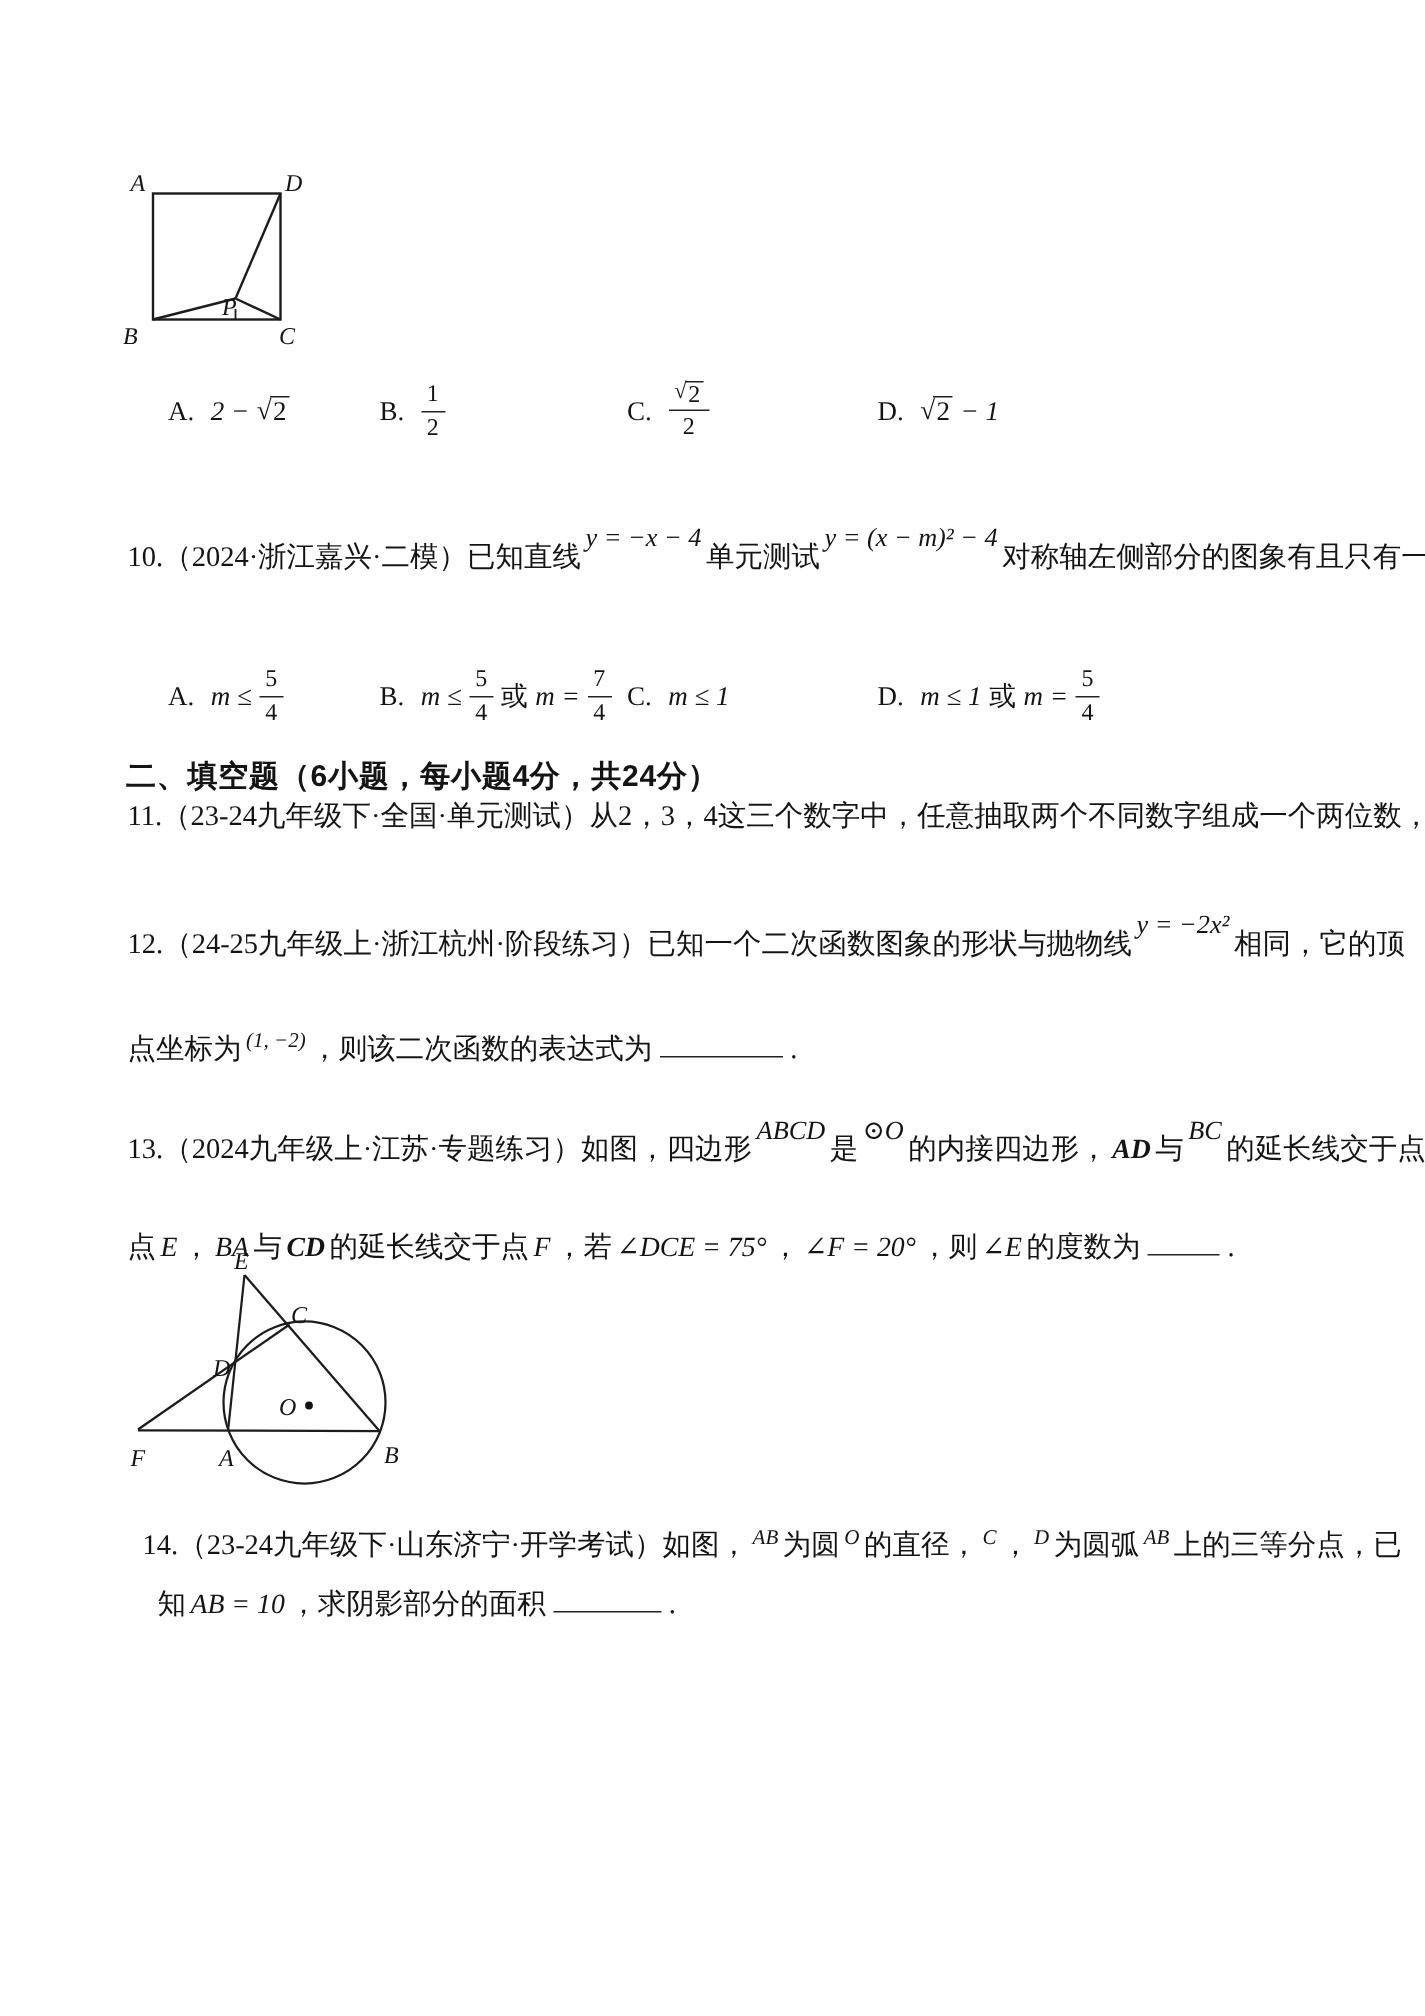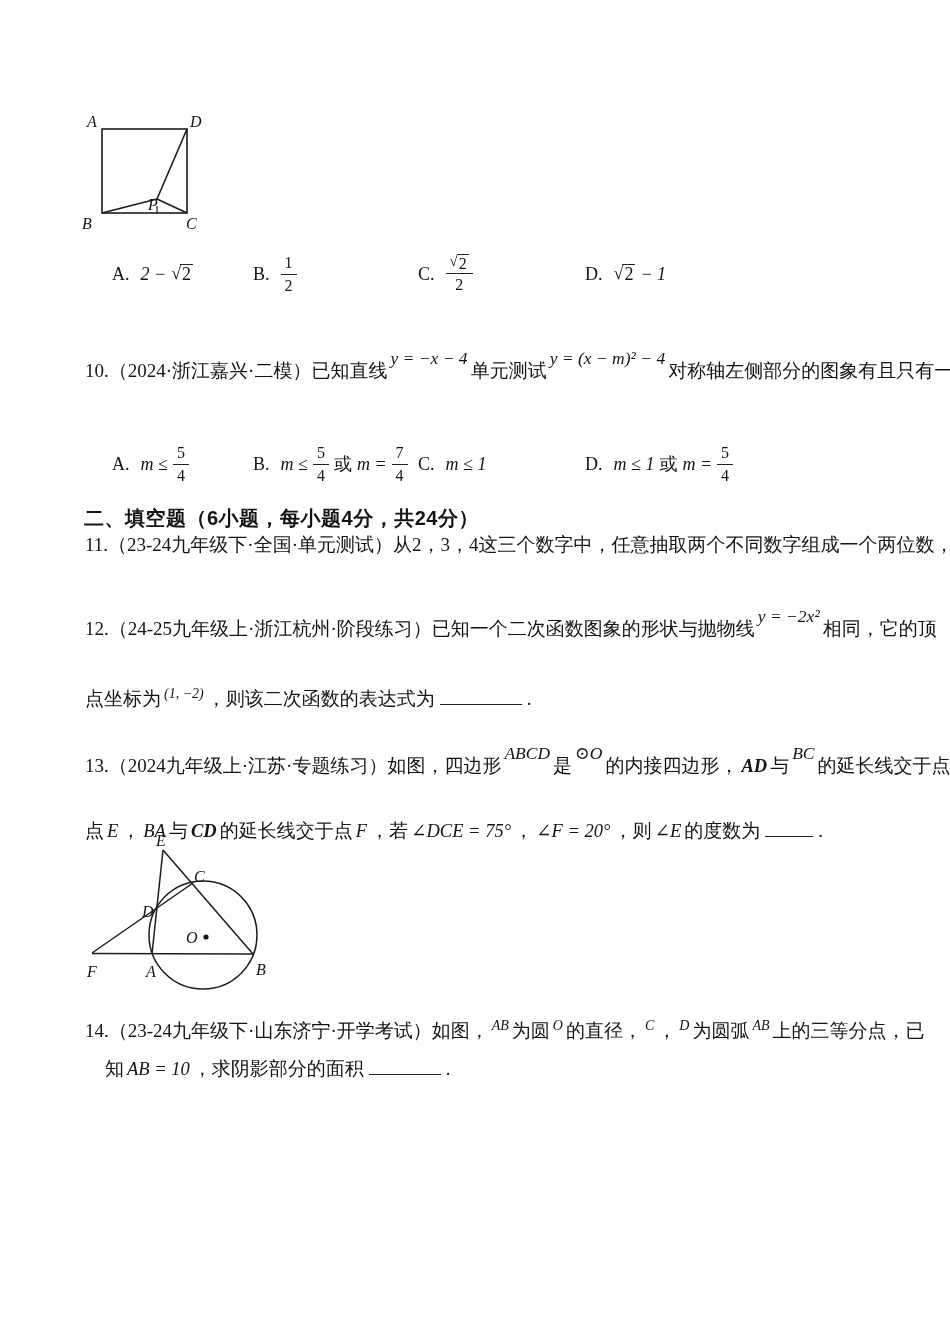--- a/index.html
+++ b/index.html
@@ -179,20 +179,20 @@
       <text x="96" y="21">E</text>
       <text x="134" y="57">C</text>
       <text x="82" y="92">D</text>
       <text x="126" y="118">O</text>
       <text x="27" y="152">F</text>
       <text x="86" y="152">A</text>
       <text x="196" y="150">B</text>
     </svg>
   </div>
 
-  <div class="line" style="left:85px; top:1018px;">
+  <div class="line" style="left:95px; top:1018px;">
     <span class="cn">14.（23-24九年级下·山东济宁·开学考试）如图，</span><span class="m sup-s">AB</span><span class="cn">为圆</span><span class="m sup-s">O</span><span class="cn">的直径，</span><span class="m sup-s">C</span><span class="cn">，</span><span class="m sup-s">D</span><span class="cn">为圆弧</span><span class="m sup-s">AB</span><span class="cn">上的三等分点，已</span>
   </div>
   <div class="line" style="left:85px; top:1054px;margin-left:20px;">
     <span class="cn">知</span><span class="m">AB = 10</span><span class="cn">，求阴影部分的面积</span><span class="blank" style="width:72px;"></span><span class="cn">.</span>
   </div>
 
 </div>
 
 </body></html>

